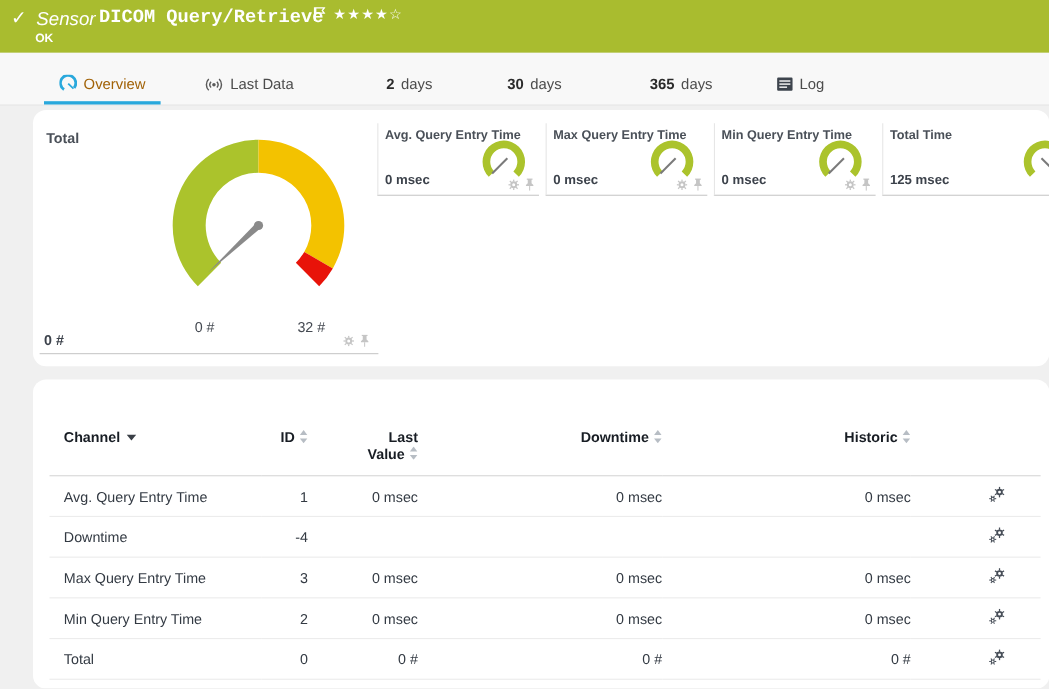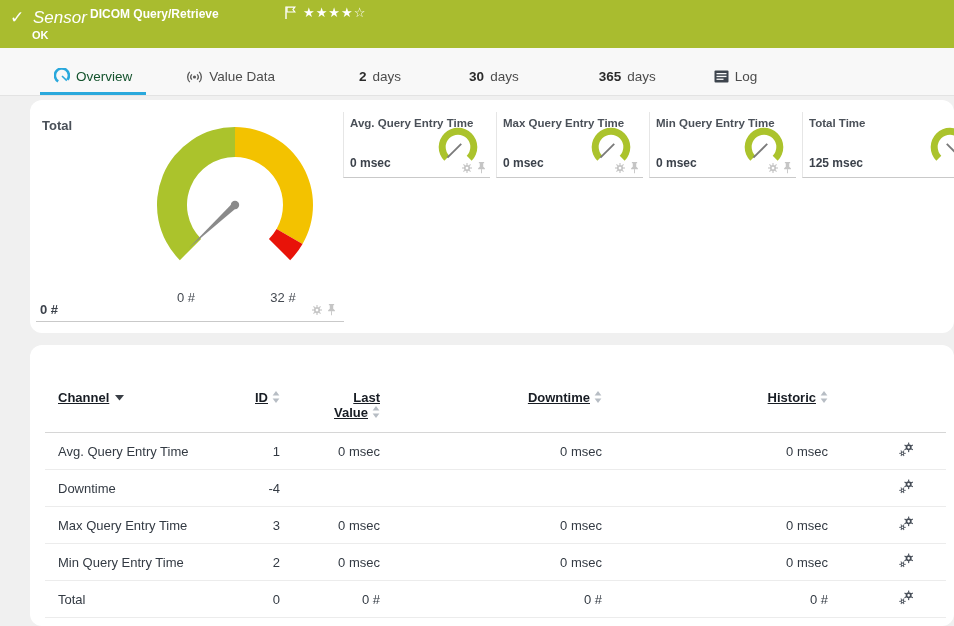--- a/index.html
+++ b/index.html
@@ -11,31 +11,31 @@
   }
   *{box-sizing:border-box;}
   html,body{margin:0;padding:0;}
   body{font-family:"Liberation Sans","DejaVu Sans",sans-serif;background:#f0f0f0;}
   .screen{position:relative;width:954px;height:626px;overflow:hidden;background:#f0f0f0;}
 
   
   .banner{position:absolute;left:0;top:0;width:954px;height:48px;background:var(--ok-green);color:#fff;}
   .banner .check{position:absolute;left:10px;top:7px;font-size:17px;font-weight:bold;}
   .banner .kind{position:absolute;left:33px;top:8px;font-size:17px;font-style:italic;}
-  .banner .title{position:absolute;left:90px;top:7px;font-size:12px;font-weight:bold;}
+  .banner .title{position:absolute;left:90px;top:7px;font-size:17px;font-weight:bold;font-family:Liberation Mono, monospace;}
   .banner .flag{position:absolute;left:285px;top:6px;width:11px;height:13px;color:#fff;}
   .banner .stars{position:absolute;left:303px;top:5px;font-size:13px;letter-spacing:1px;}
   .banner .status{position:absolute;left:32px;top:29px;font-size:11px;font-weight:bold;}
 
   
   .tabstrip{position:absolute;left:0;top:48px;width:954px;height:48px;background:#f8f8f8;
     border-bottom:1px solid #e3e3e3;display:flex;align-items:flex-end;padding-left:40px;}
   .tab{display:flex;align-items:center;gap:6px;padding:7px 14px 8px;border-bottom:3px solid transparent;
     font-size:13.5px;color:#4c4c4c;white-space:nowrap;cursor:pointer;}
-  .tab.active{border-bottom-color:var(--accent-blue);color:#14532d;}
+  .tab.active{border-bottom-color:var(--accent-blue);color:#a16207;}
   .tab .num{font-weight:bold;color:#2b2b2b;}
   .tab svg{display:block;flex:0 0 auto;}
 
   
   .panel{position:absolute;background:#fff;border-radius:12px;}
   #panel-gauges{left:30px;top:100px;width:924px;height:233px;}
   #panel-table{left:30px;top:345px;width:924px;height:281px;}
 
   
   .tile-total{position:absolute;left:6px;top:8px;width:308px;height:214px;border-bottom:1px solid #c9c9c9;}
@@ -50,21 +50,21 @@
   .mini{position:absolute;top:12px;width:147px;height:66px;border-bottom:1px solid #c9c9c9;border-left:1px solid #e6e6e6;}
   .mini .m-title{position:absolute;left:6px;top:5px;font-size:11.5px;font-weight:bold;color:#4a5058;white-space:nowrap;}
   .mini .m-value{position:absolute;left:6px;bottom:7px;font-size:12px;font-weight:bold;color:#3c424b;}
   .mini .m-gauge{position:absolute;right:9px;top:13px;}
   .mini .tile-icons{right:4px;bottom:3px;}
   .m1{left:313px;}.m2{left:466px;}.m3{left:619px;}.m4{left:772px;width:180px;}
 
   
   #panel-table table{border-collapse:collapse;table-layout:fixed;margin:45px 0 0 15px;width:901px;}
   #panel-table th{font-size:13px;font-weight:bold;color:#181d24;text-align:right;vertical-align:top;
-    padding:0 0 12px 0;border-bottom:1px solid #d6d6d6;line-height:15px;text-decoration:underline;}
+    padding:0 0 12px 0;border-bottom:1px solid #d6d6d6;line-height:15px;}
   #panel-table th.c1{text-align:left;padding-left:13px;}
   #panel-table td{font-size:13px;color:#333a43;text-align:right;padding:9px 0;border-bottom:1px solid #ececec;
     white-space:nowrap;overflow:hidden;}
   #panel-table td.c1{text-align:left;padding-left:13px;}
   #panel-table .c6{padding-right:32px;}
   .sorticon{margin-left:4px;vertical-align:-1px;color:#b7bdc4;}
   .careticon{margin-left:6px;vertical-align:1px;color:#3a3f46;}
   .gearsicon{color:#474e58;display:inline-block;}
 </style>
 </head>
@@ -163,21 +163,21 @@
     <div class="tab active">
       <svg width="16" height="16" style="color:var(--accent-blue)">
           <use href="#ic-gauge-tab"></use>
         </svg>
       <span>Overview</span>
     </div>
     <div class="tab" style="margin-left:26px">
       <svg width="17" height="14" style="color:#5a5a5a">
           <use href="#ic-live"></use>
         </svg>
-      <span>Value Data</span>
+      <span>Last Data</span>
     </div>
     <div class="tab" style="margin-left:56px">
       <span class="num">2</span>
       <span>days</span>
     </div>
     <div class="tab" style="margin-left:40px">
       <span class="num">30</span>
       <span>days</span>
     </div>
     <div class="tab" style="margin-left:52px">

